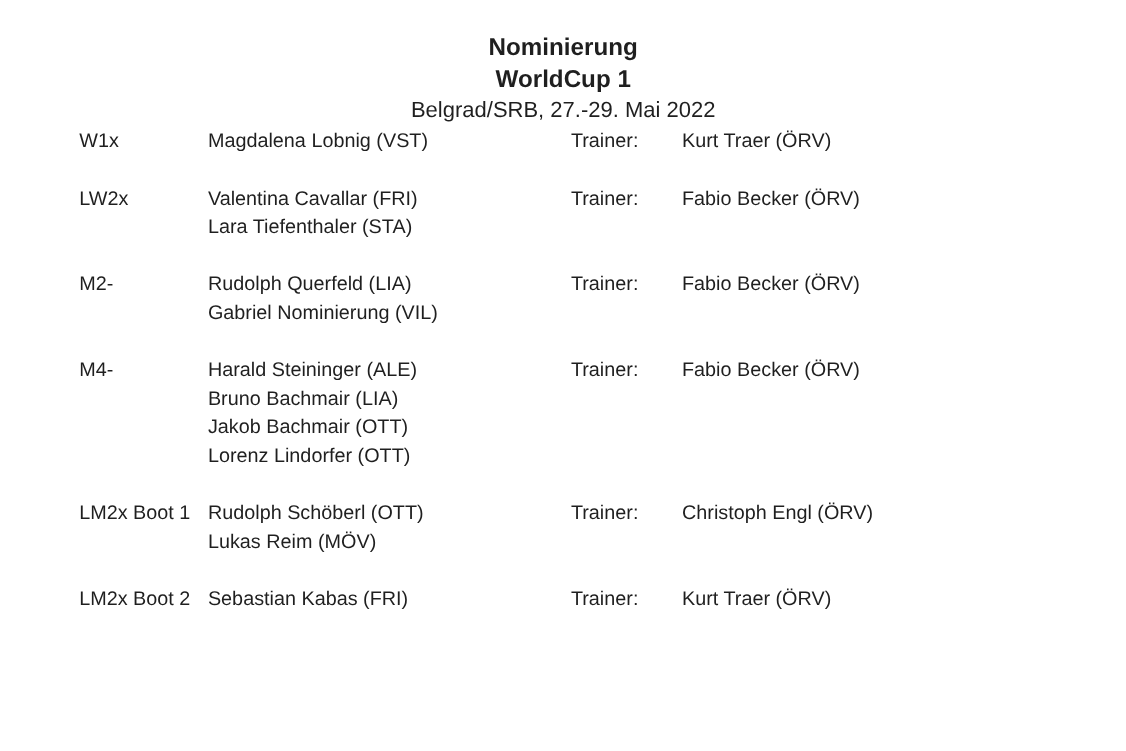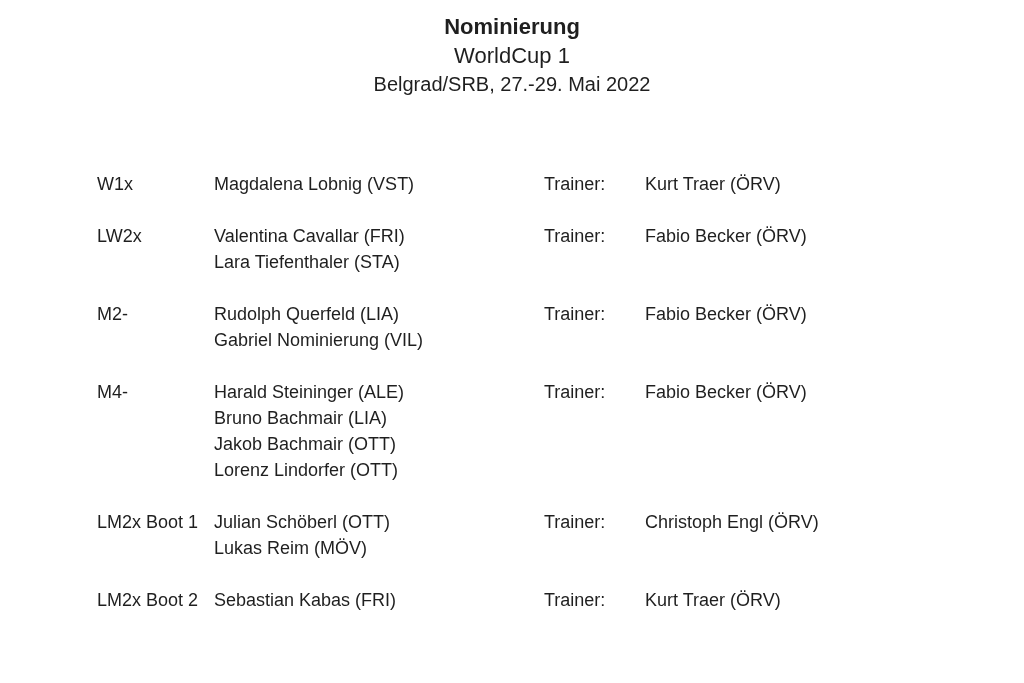--- a/index.html
+++ b/index.html
@@ -14,40 +14,39 @@
     color: #1f1f1f;
     overflow: hidden;
   }
   .page {
     width: 1024px;
     height: 683px;
     background: #ffffff;
   }
   .doc-header {
     text-align: center;
-    padding-top: 12px;
+    padding-top: 28px;
   }
   .doc-title {
     font-size: 22px;
     font-weight: bold;
     line-height: 29px;
   }
   .doc-subtitle {
     font-size: 22px;
-    font-weight: normal;
+    font-weight: bold;
     line-height: 29px;
   }
   .doc-event-info {
     font-size: 20px;
     font-weight: normal;
     line-height: 29px;
   }
   .nomination-list {
-    margin-top: 72px;
-    padding-left: 97px;
+    padding-left: 72px;
     font-size: 18px;
   }
   .entry {
     display: grid;
     grid-template-columns: 117px 330px 101px auto;
     align-items: start;
     margin-bottom: 26px;
   }
   .entry:last-child {
     margin-bottom: 0;
@@ -109,21 +108,21 @@
         <div class="cell">Jakob Bachmair (OTT)</div>
         <div class="cell">Lorenz Lindorfer (OTT)</div>
       </div>
       <div class="cell">Trainer:</div>
       <div class="cell">Fabio Becker (ÖRV)</div>
     </div>
 
     <div class="entry">
       <div class="cell">LM2x Boot 1</div>
       <div class="athletes">
-        <div class="cell">Julian Schöberl (OTT)</div>
+        <div class="cell">Rudolph Schöberl (OTT)</div>
         <div class="cell">Lukas Reim (MÖV)</div>
       </div>
       <div class="cell">Trainer:</div>
       <div class="cell">Christoph Engl (ÖRV)</div>
     </div>
 
     <div class="entry">
       <div class="cell">LM2x Boot 2</div>
       <div class="athletes">
         <div class="cell">Sebastian Kabas (FRI)</div>

